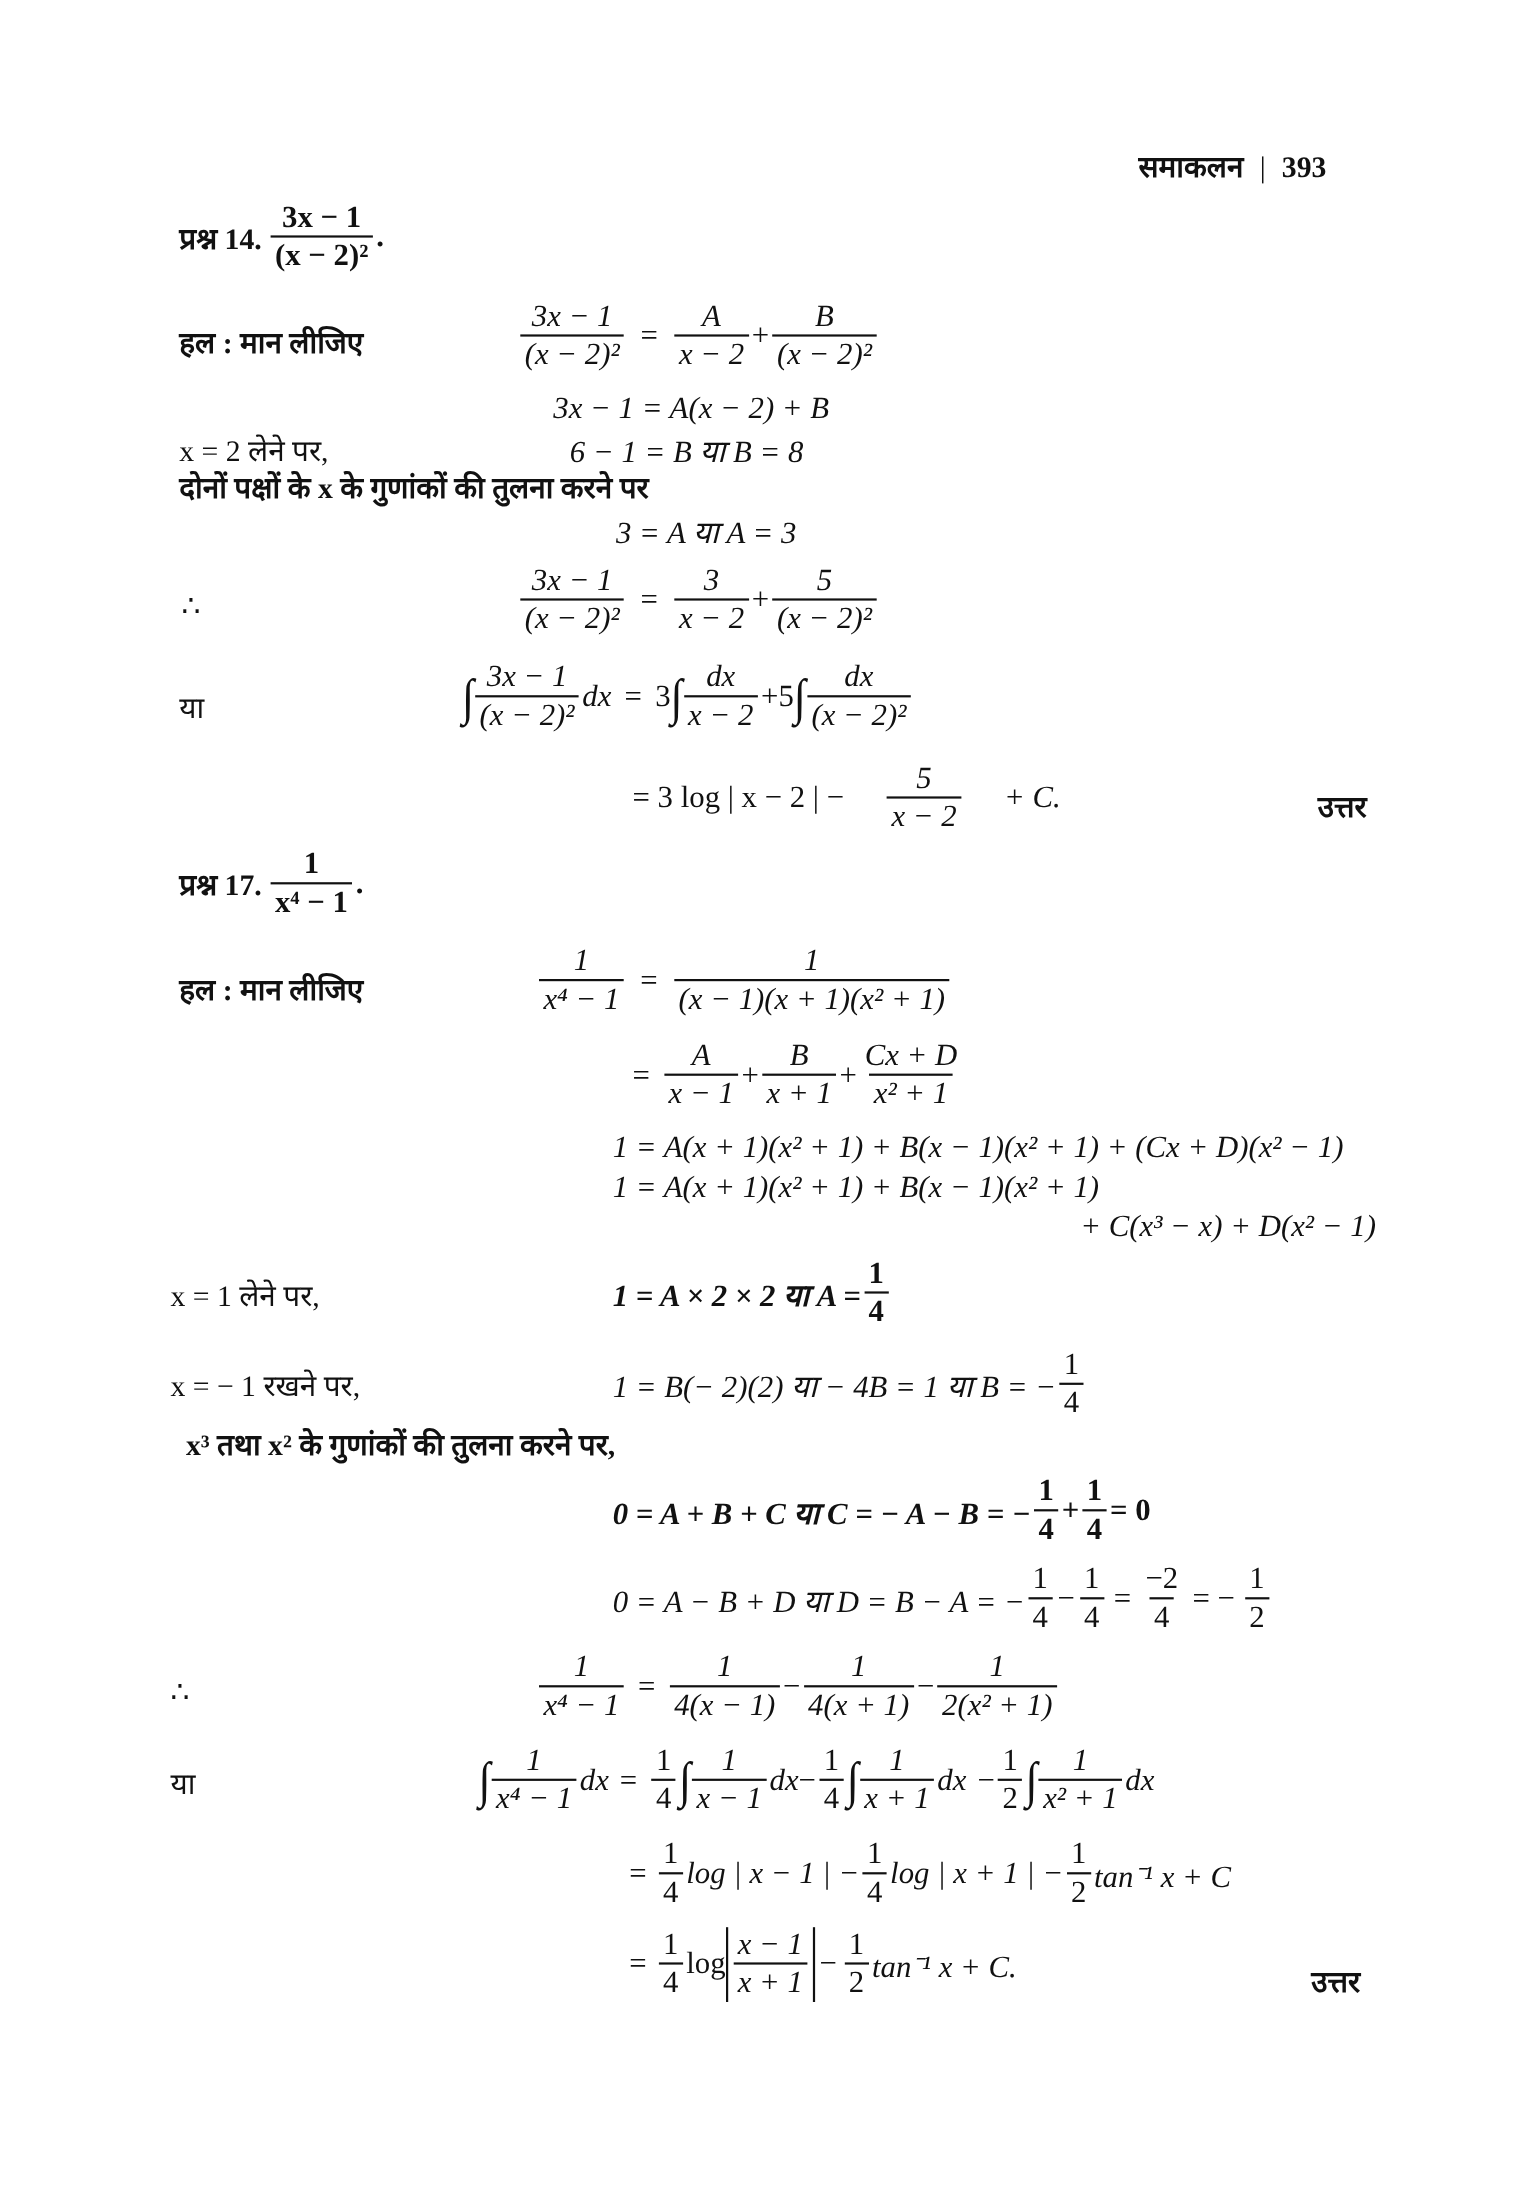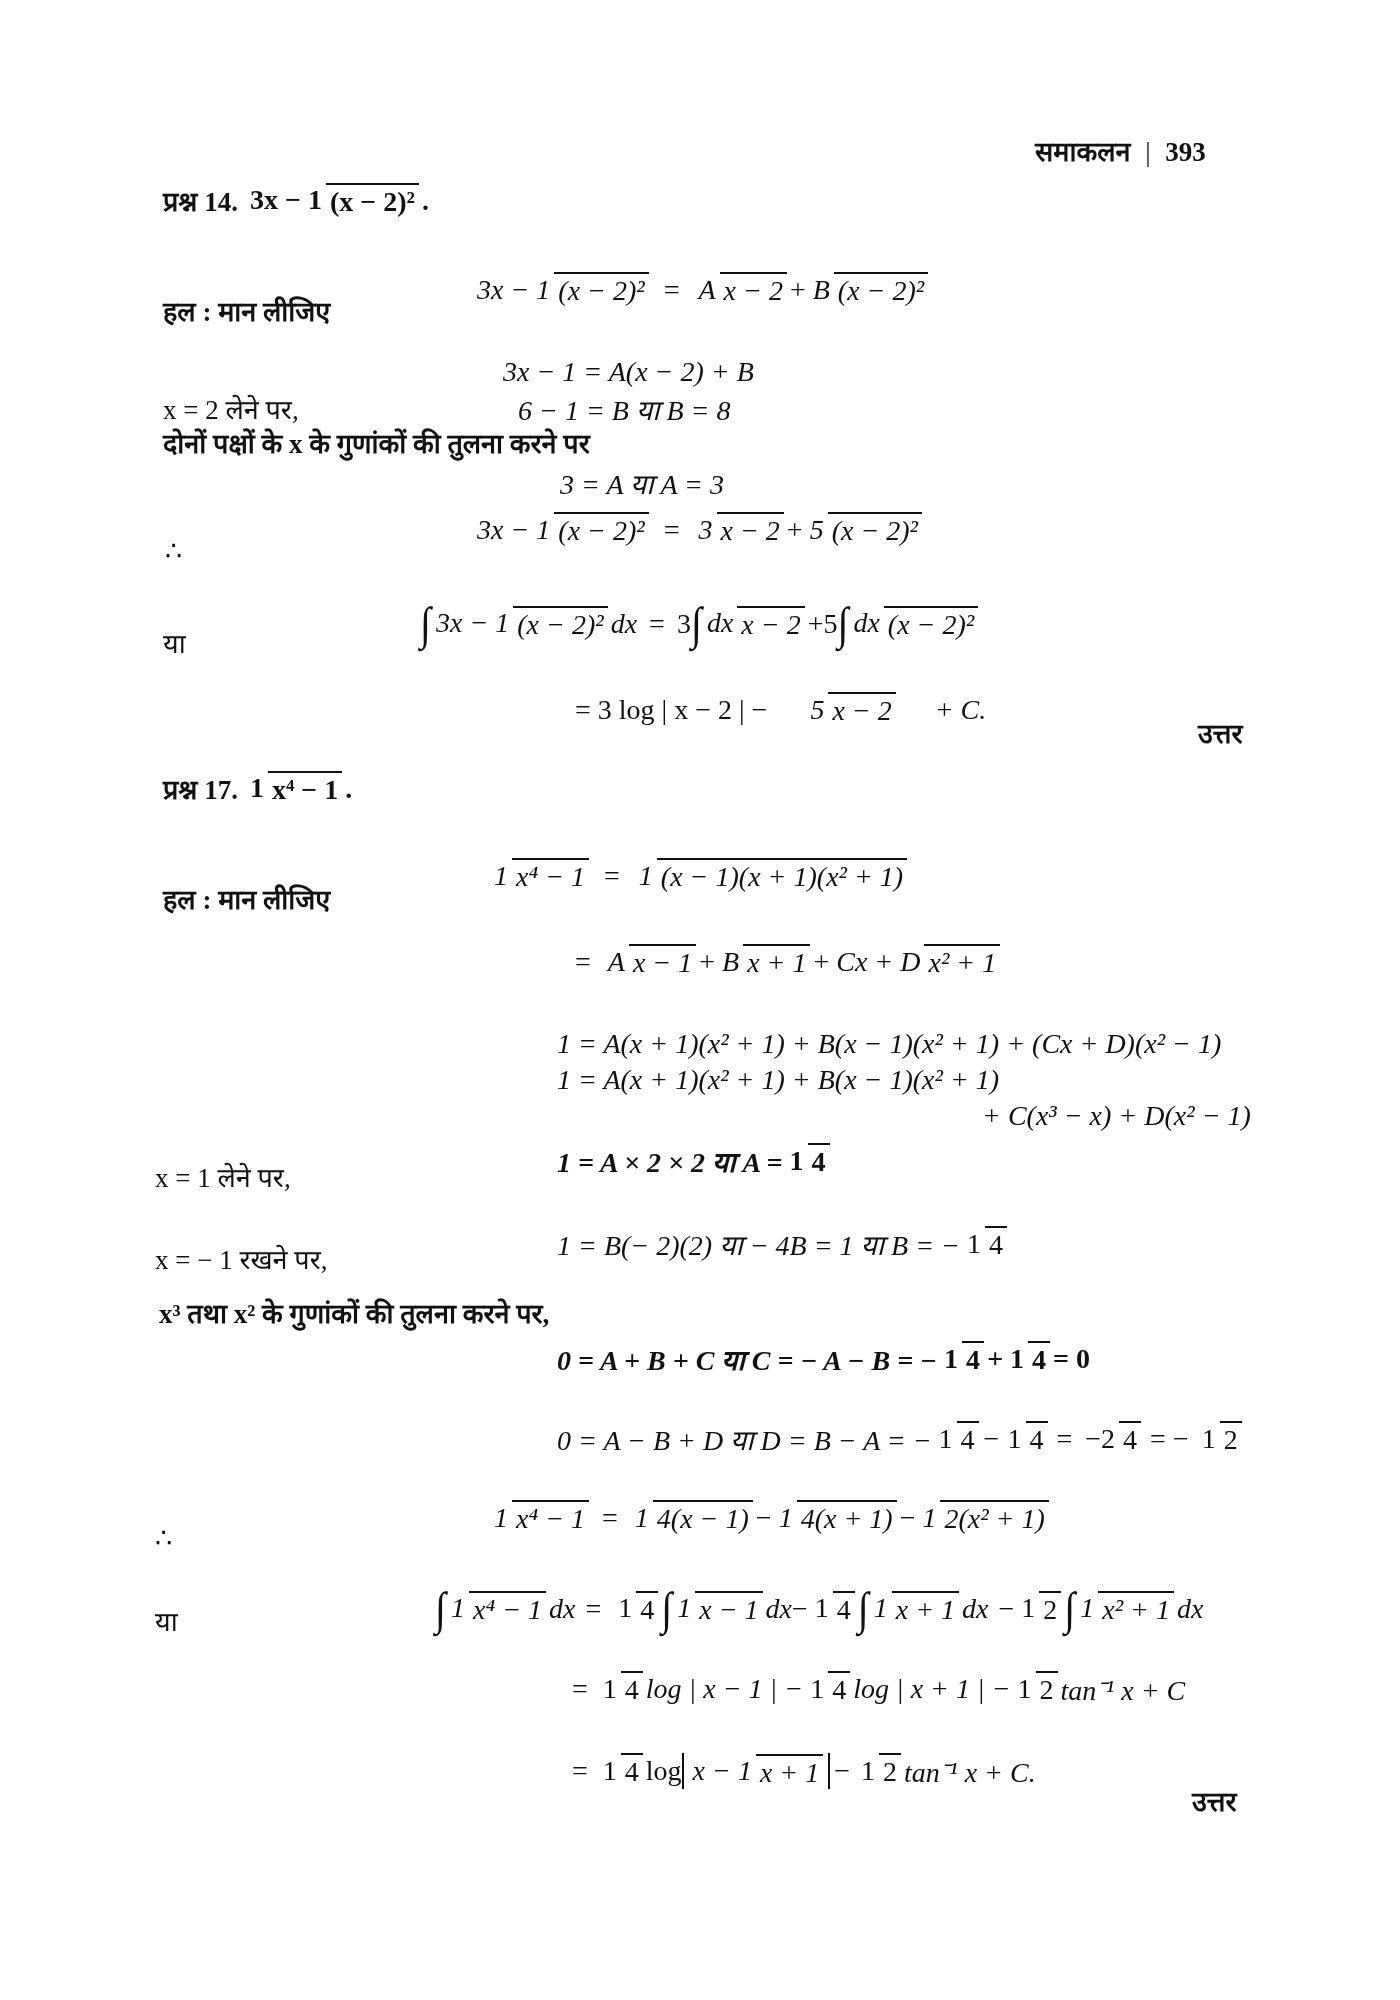--- a/index.html
+++ b/index.html
@@ -3,21 +3,21 @@
 <meta charset="utf-8">
 <style>
   html, body { margin:0; padding:0; background:#fff; }
   body { width:1400px; height:2000px; position:relative; overflow:hidden;
          font-family:"Liberation Serif", serif; color:#111; }
   .abs { position:absolute; white-space:nowrap; }
   .lbl { font-size:27px; font-weight:bold; }
   .txt { font-size:27px; }
   .m { font-family:"Liberation Serif", serif; font-size:28px; }
   .i { font-style:italic; }
-  .frac { display:inline-flex; flex-direction:row; align-items:center; vertical-align:middle; margin:0 3px; }
+  .frac { display:inline-flex; flex-direction:column; align-items:center; vertical-align:middle; margin:0 3px; }
   .frac > .n { padding:0 4px; line-height:1.15; }
   .frac > .d { padding:0 4px; border-top:2px solid #111; line-height:1.2; }
   .row { display:flex; align-items:center; }
   .int { font-size:40px; font-style:italic; display:inline-block; transform:scaleY(1.15); margin-right:-2px; }
   .hdr { font-size:27px; font-weight:bold; }
   .b { font-weight:bold; }
 </style>
 </head>
 <body>
 
@@ -161,21 +161,21 @@
     </span>
 </div>
 <div class="abs txt" style="left:155px; top:1240px;">x = − 1 रखने पर,</div>
 <div class="abs row m i" style="left:557px; top:1225px;justify-content:space-between;">
   <span>1 = B(− 2)(2) या − 4B  = 1 या B = −</span>
   <span class="frac" style="font-style:normal;">
       <span class="n">1</span>
       <span class="d">4</span>
     </span>
 </div>
-<div class="abs lbl" style="left:159px; top:1294px;">x³ तथा x² के गुणांकों की तुलना करने पर,</div>
+<div class="abs lbl" style="left:169px; top:1294px;">x³ तथा x² के गुणांकों की तुलना करने पर,</div>
 
 <div class="abs row m i" style="left:557px; top:1340px;font-weight:bold;">
   <span>0 = A + B + C  या C = − A − B = −</span>
   <span class="frac" style="font-style:normal;">
       <span class="n">1</span>
       <span class="d">4</span>
     </span>
   <span>+</span>
   <span class="frac" style="font-style:normal;">
       <span class="n">1</span>

